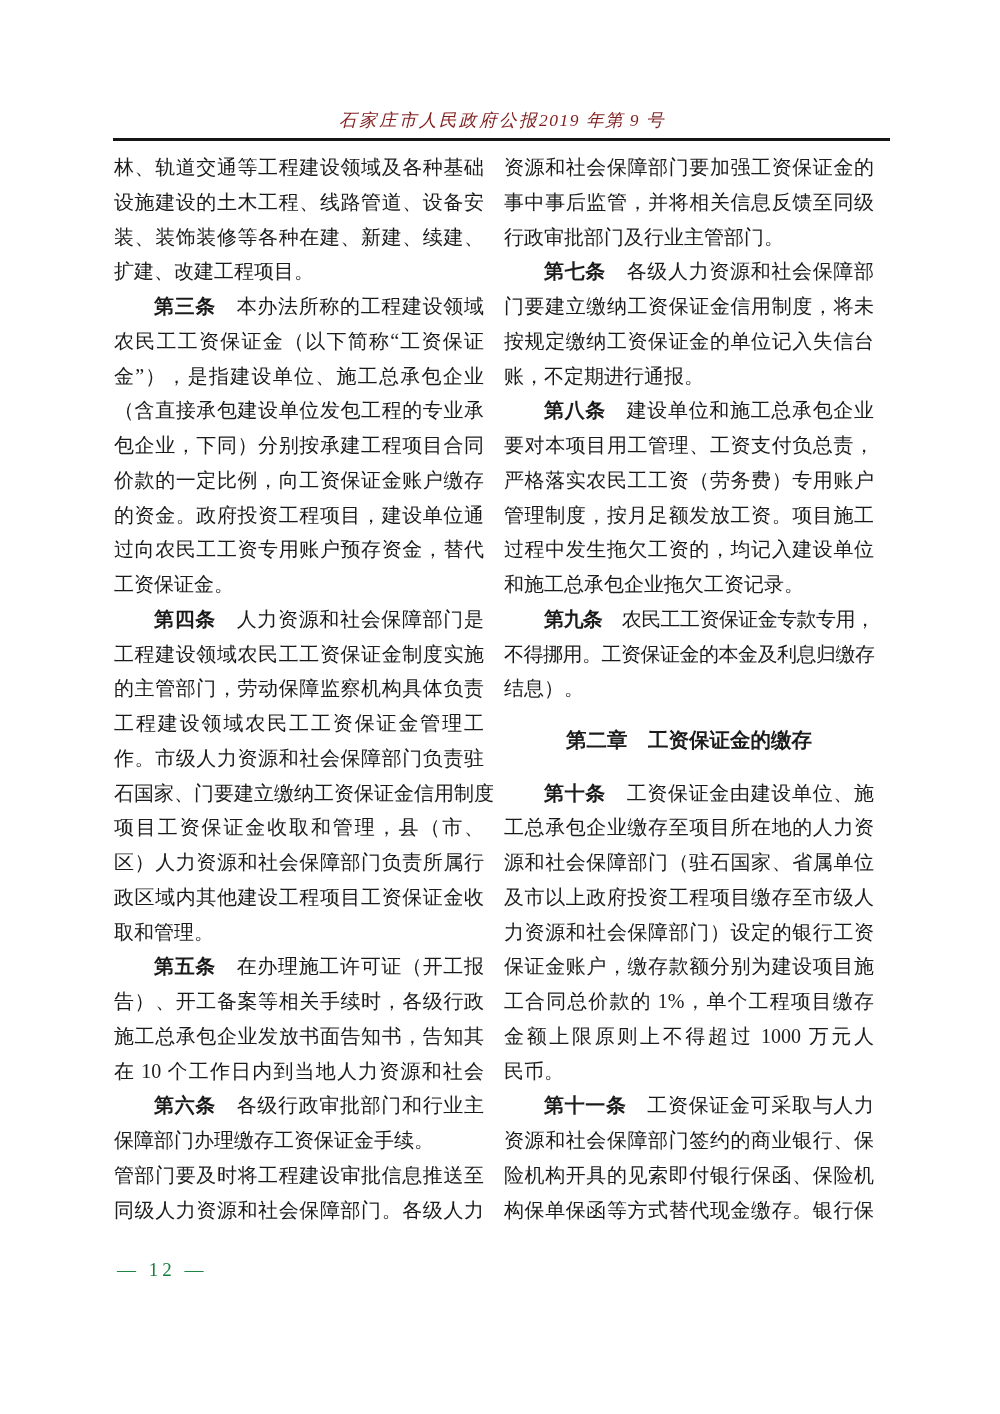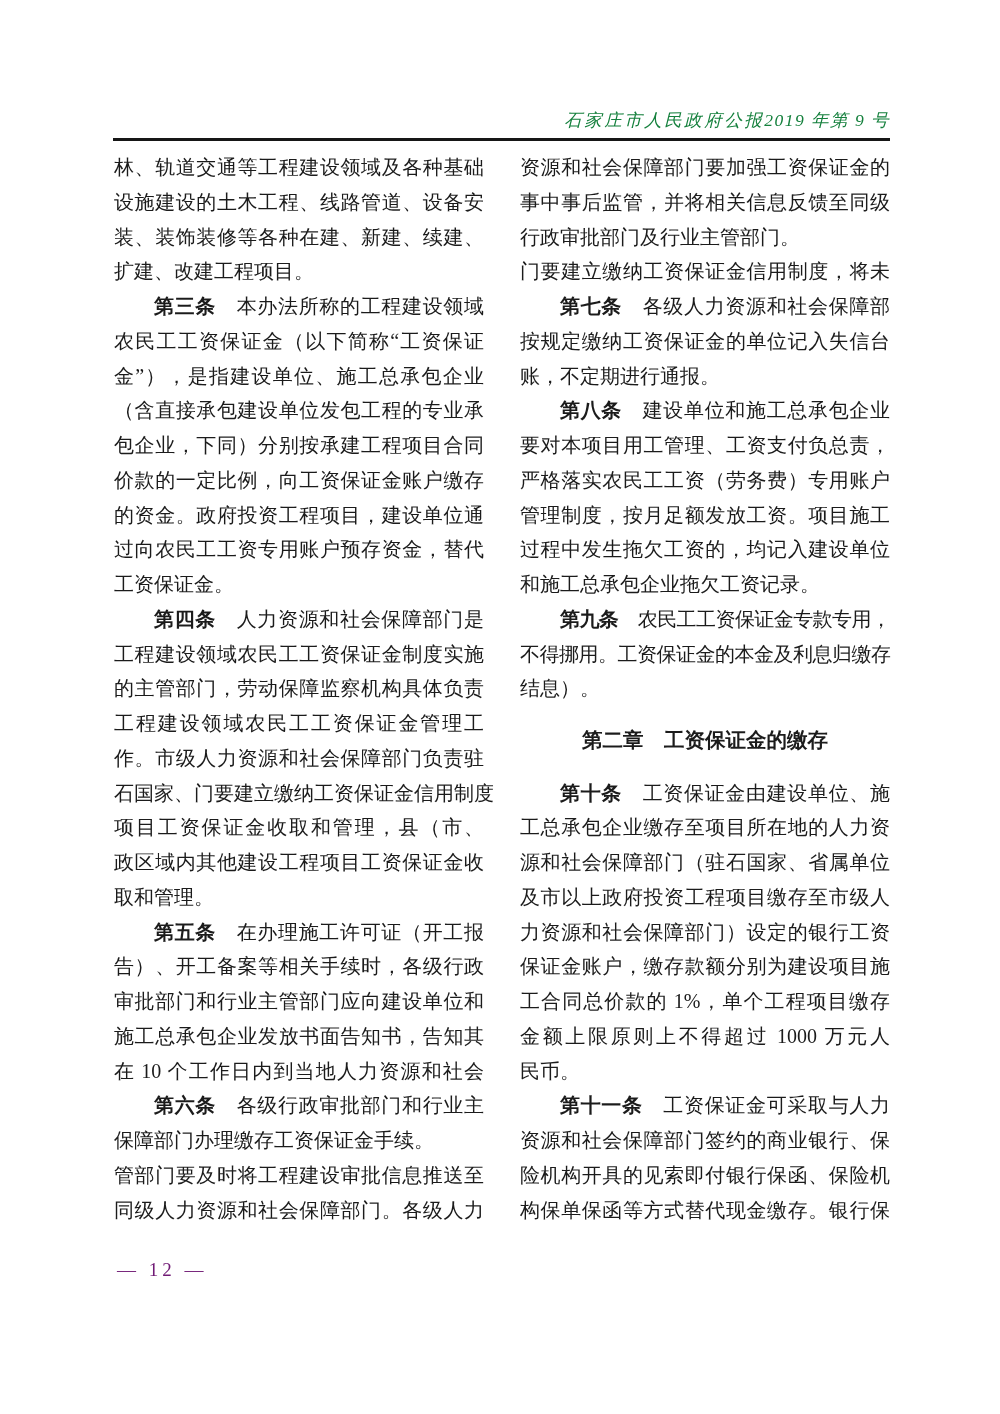--- a/index.html
+++ b/index.html
@@ -16,46 +16,46 @@
     font-family: "Liberation Serif", "DejaVu Serif", serif;
     color: #1b1b1b;
   }
   
   .header {
     position: absolute;
     left: 114px;
     top: 108px;
     width: 776px;
     display: flex;
-    justify-content: flex-end;
+    justify-content: center;
     align-items: flex-end;
     font-size: 17.5px;
     font-style: italic;
     letter-spacing: 2.5px;
-    color: #15803d;
+    color: #7f1d1d;
   }
   .header .issue {
     letter-spacing: 1.5px;
   }
   .header-rule {
     position: absolute;
     left: 113px;
     top: 138px;
     width: 777px;
     height: 2.6px;
     background: #161616;
   }
   
   .columns {
     position: absolute;
     left: 114px;
     top: 150px;
     width: 776px;
     display: flex;
-    gap: 36px;
+    gap: 20px;
   }
   .col {
     width: 370px;
   }
   .line {
     height: 34.75px;
     line-height: 34.75px;
     font-size: 20px;
     white-space: nowrap;
     text-align: justify;
@@ -85,21 +85,21 @@
     font-size: 20.5px;
     margin: 17.4px 0;
   }
   
   .footer {
     position: absolute;
     left: 117px;
     top: 1259px;
     font-size: 19px;
     letter-spacing: 4px;
-    color: #701a75;
+    color: #15803d;
   }
 </style>
 </head>
 <body>
 
 <div class="page">
 
   <div class="header">
     <span class="pub">石家庄市人民政府公报</span>
     <span class="issue">2019 年第 9 号</span>
@@ -122,38 +122,38 @@
         <div class="line">的资金。政府投资工程项目，建设单位通</div>
         <div class="line">过向农民工工资专用账户预存资金，替代</div>
         <div class="line end">工资保证金。</div>
         <div class="line indent"><span class="b">第四条</span>　人力资源和社会保障部门是</div>
         <div class="line">工程建设领域农民工工资保证金制度实施</div>
         <div class="line">的主管部门，劳动保障监察机构具体负责</div>
         <div class="line">工程建设领域农民工工资保证金管理工</div>
         <div class="line">作。市级人力资源和社会保障部门负责驻</div>
         <div class="line">石国家、门要建立缴纳工资保证金信用制度</div>
         <div class="line">项目工资保证金收取和管理，县（市、</div>
+        <div class="line">区）人力资源和社会保障部门负责所属行</div>
         <div class="line">政区域内其他建设工程项目工资保证金收</div>
         <div class="line end">取和管理。</div>
         <div class="line indent"><span class="b">第五条</span>　在办理施工许可证（开工报</div>
         <div class="line">告）、开工备案等相关手续时，各级行政</div>
-        <div class="line">审批部门和行业主管部门应向建设单位和</div>
         <div class="line">施工总承包企业发放书面告知书，告知其</div>
         <div class="line">在 10 个工作日内到当地人力资源和社会</div>
         <div class="line indent"><span class="b">第六条</span>　各级行政审批部门和行业主</div>
         <div class="line end">保障部门办理缴存工资保证金手续。</div>
         <div class="line">管部门要及时将工程建设审批信息推送至</div>
         <div class="line">同级人力资源和社会保障部门。各级人力</div>
       </div>
     <div class="col" id="col-right">
         <div class="line">资源和社会保障部门要加强工资保证金的</div>
         <div class="line">事中事后监管，并将相关信息反馈至同级</div>
         <div class="line end">行政审批部门及行业主管部门。</div>
+        <div class="line indent"><span class="b">第七条</span>　各级人力资源和社会保障部</div>
         <div class="line">门要建立缴纳工资保证金信用制度，将未</div>
-        <div class="line indent"><span class="b">第七条</span>　各级人力资源和社会保障部</div>
         <div class="line">按规定缴纳工资保证金的单位记入失信台</div>
         <div class="line end">账，不定期进行通报。</div>
         <div class="line indent"><span class="b">第八条</span>　建设单位和施工总承包企业</div>
         <div class="line">要对本项目用工管理、工资支付负总责，</div>
         <div class="line">严格落实农民工工资（劳务费）专用账户</div>
         <div class="line">管理制度，按月足额发放工资。项目施工</div>
         <div class="line">过程中发生拖欠工资的，均记入建设单位</div>
         <div class="line end">和施工总承包企业拖欠工资记录。</div>
         <div class="line indent tight"><span class="b">第九条</span>　农民工工资保证金专款专用，</div>
         <div class="line tight">不得挪用。工资保证金的本金及利息归缴存</div>

